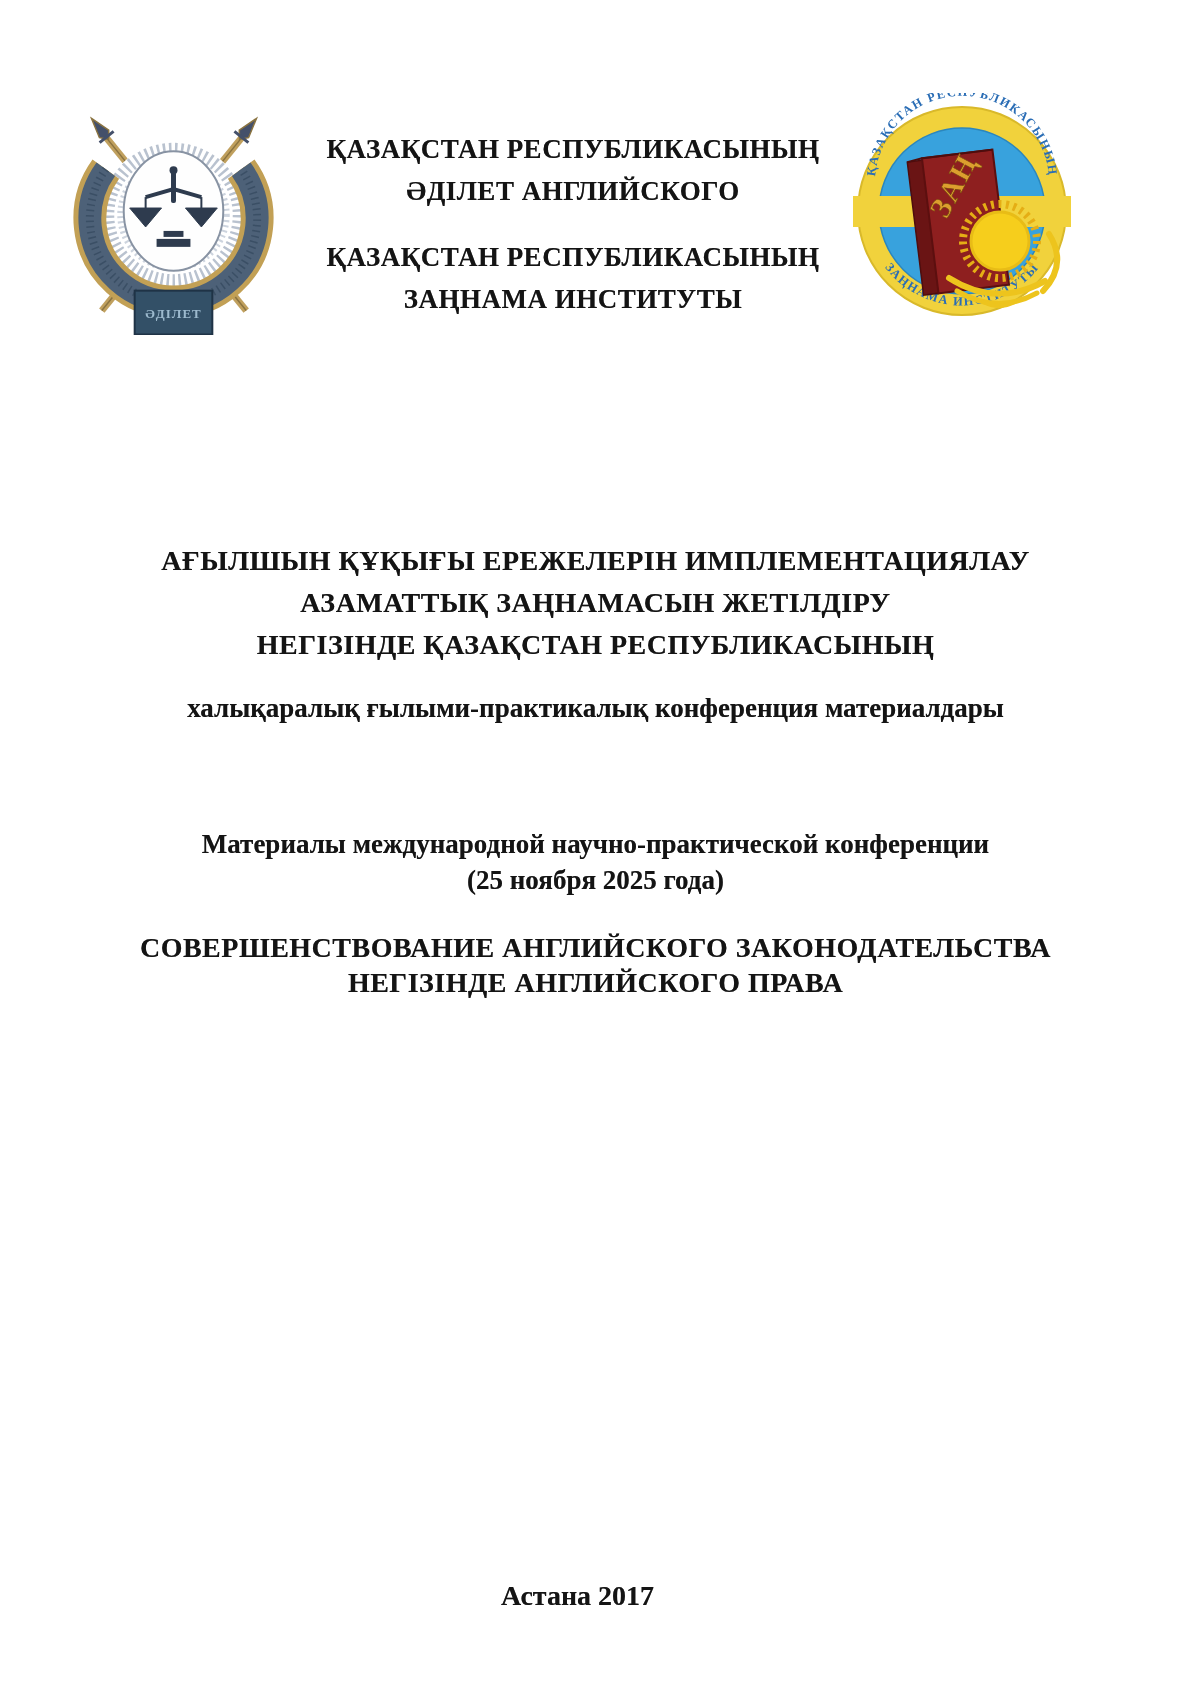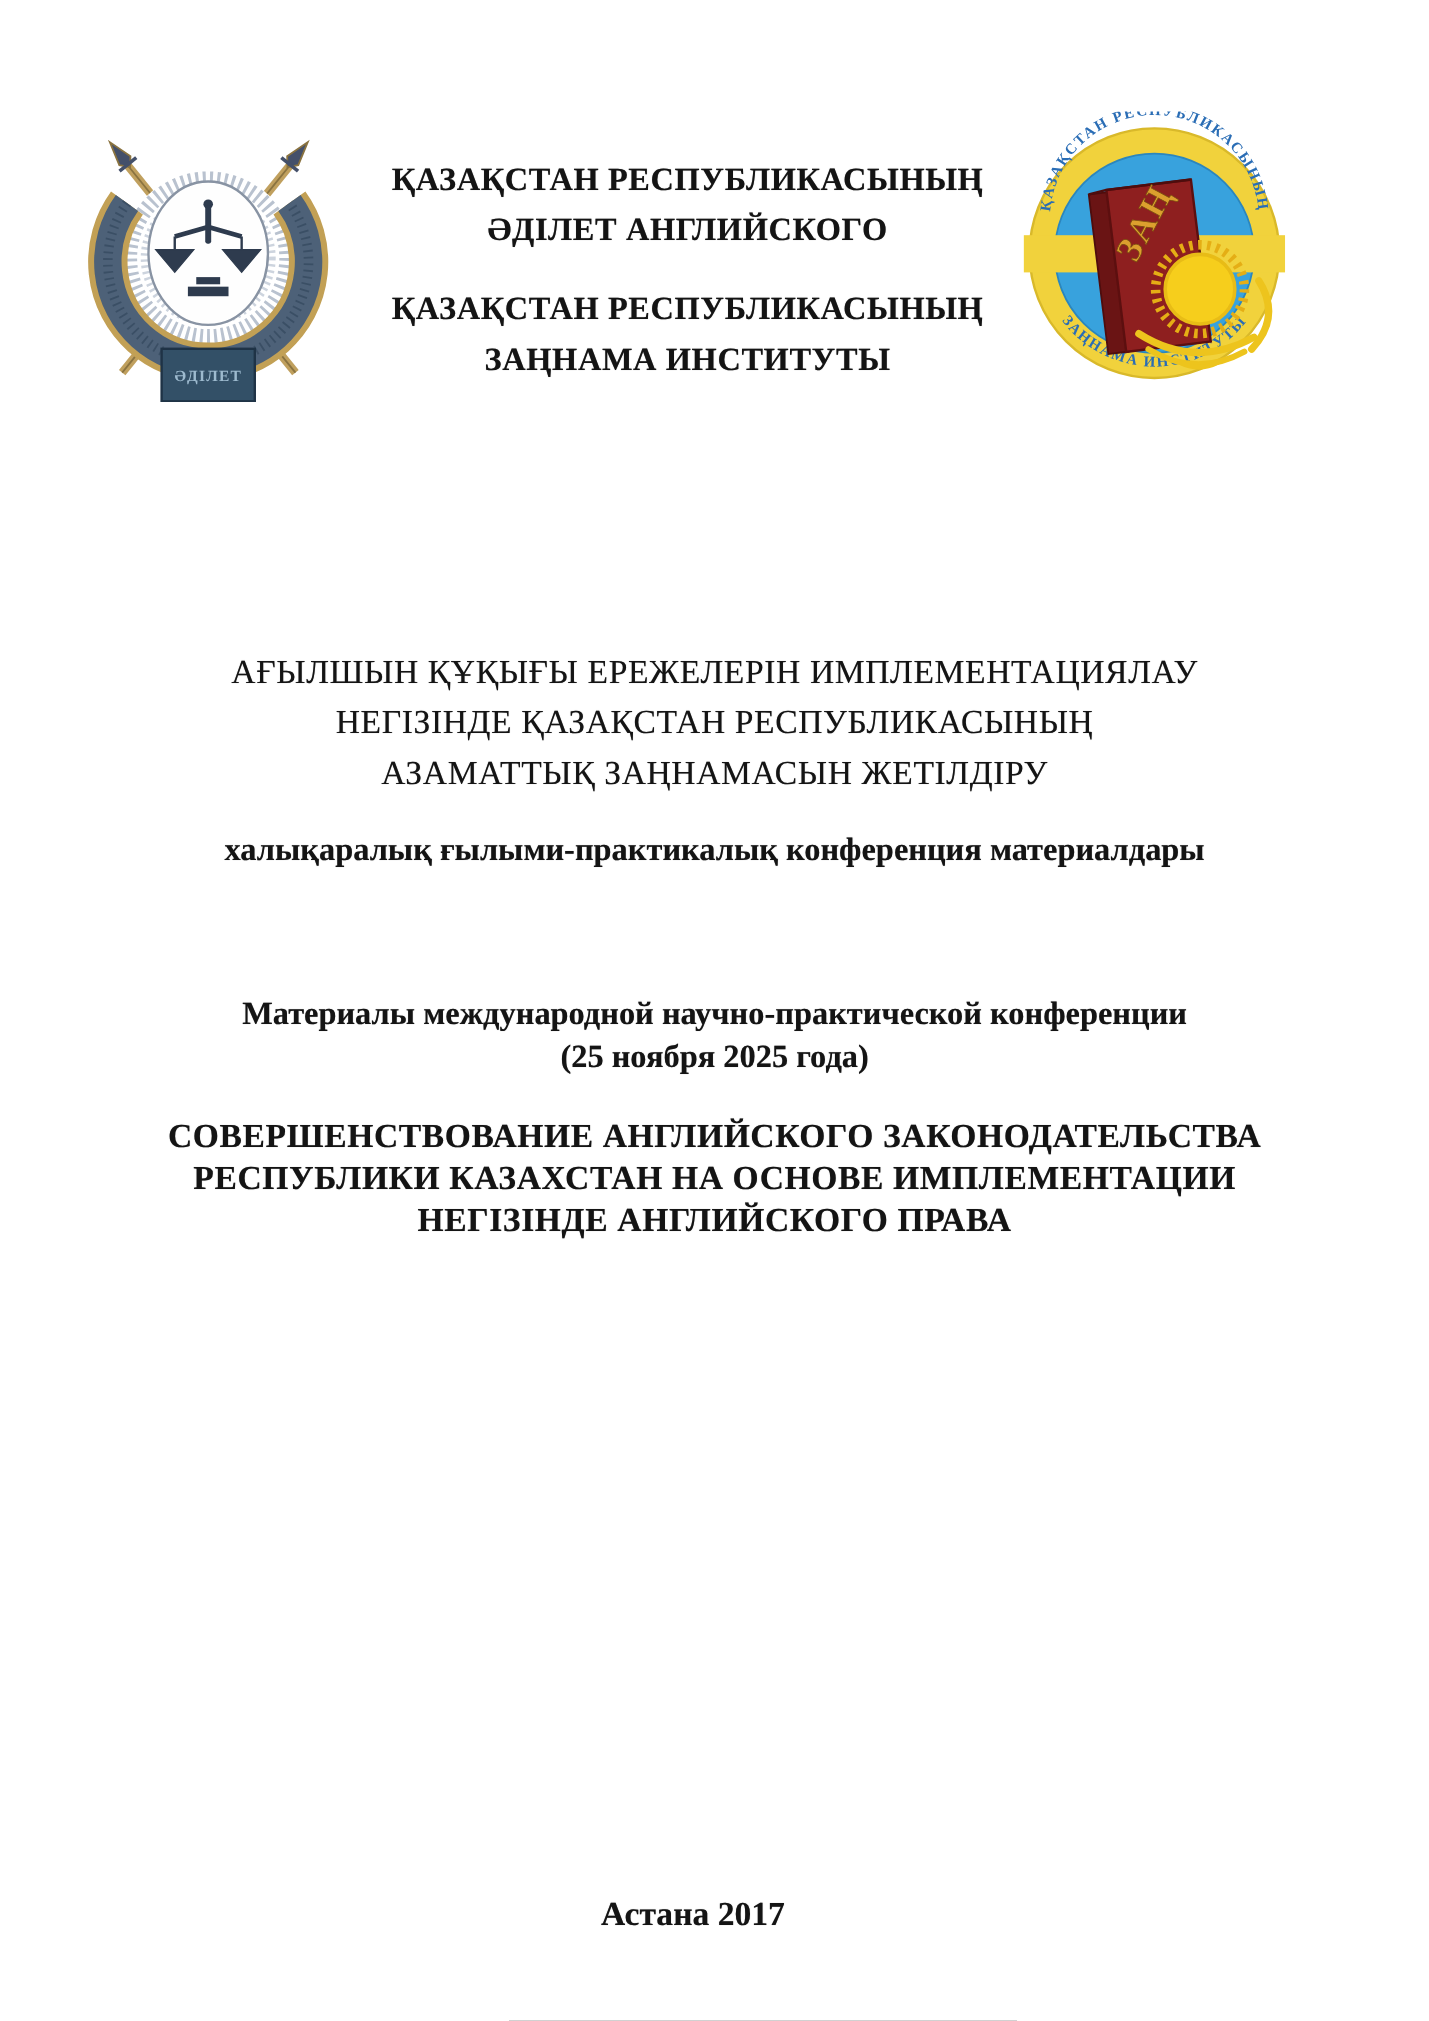--- a/index.html
+++ b/index.html
@@ -19,21 +19,21 @@
     position:absolute;left:278px;top:128px;width:590px;
     text-align:center;font-weight:bold;font-size:27px;line-height:42px;
     letter-spacing:0.5px;
   }
   .org{margin:0;}
   .org + .org{margin-top:24px;}
   .org span{display:block;}
   
   .band{position:absolute;left:0;width:1191px;text-align:center;margin:0;}
   .band span{display:block;}
-  .title-kk{top:540px;font-size:28px;font-weight:normal;line-height:42px;letter-spacing:0.5px;}
+  .title-kk{top:540px;font-size:28px;font-weight:bold;line-height:42px;letter-spacing:0.5px;}
   .subtitle-kk{top:690px;font-size:27px;font-weight:bold;line-height:36px;}
   .subtitle-ru{top:826px;font-size:27px;font-weight:bold;line-height:36px;}
   .title-ru{top:930px;font-size:28px;font-weight:bold;line-height:35px;letter-spacing:0.5px;}
   .footer{top:1580px;font-size:28px;font-weight:bold;transform:translateX(-18px);}
   
   .band,.org-block{text-shadow:0 0 0.6px rgba(20,20,20,0.55);}
 </style>
 </head>
 <body>
 
@@ -135,34 +135,33 @@
     <g fill="none" stroke="#edc41d" stroke-linecap="round">
       <path d="M 96 184 Q 143 214 192 187" stroke-width="6"></path>
       <path d="M 104 197 Q 144 221 184 199" stroke-width="5"></path>
       <path d="M 130 208 Q 146 216 162 208" stroke-width="4"></path>
       <path d="M 196 140 Q 215 170 190 197" stroke-width="6"></path>
     </g>
   </svg>
 
   <h1 class="band title-kk">
     <span>АҒЫЛШЫН ҚҰҚЫҒЫ ЕРЕЖЕЛЕРІН ИМПЛЕМЕНТАЦИЯЛАУ</span>
+    <span>АЗАМАТТЫҚ ЗАҢНАМАСЫН ЖЕТІЛДІРУ</span>
     <span>НЕГІЗІНДЕ ҚАЗАҚСТАН РЕСПУБЛИКАСЫНЫҢ</span>
-    <span>АЗАМАТТЫҚ ЗАҢНАМАСЫН ЖЕТІЛДІРУ</span>
   </h1>
 
   <p class="band subtitle-kk">
     <span>халықаралық ғылыми-практикалық конференция материалдары</span>
   </p>
 
   <p class="band subtitle-ru">
     <span>Материалы международной научно-практической конференции</span>
     <span>(25 ноября 2025 года)</span>
   </p>
 
   <h2 class="band title-ru">
     <span>СОВЕРШЕНСТВОВАНИЕ АНГЛИЙСКОГО ЗАКОНОДАТЕЛЬСТВА</span>
-    <span>РЕСПУБЛИКИ КАЗАХСТАН НА ОСНОВЕ ИМПЛЕМЕНТАЦИИ</span>
     <span>НЕГІЗІНДЕ АНГЛИЙСКОГО ПРАВА</span>
   </h2>
 
   <p class="band footer">Астана 2017</p>
 
 </div>
 
 </body></html>

